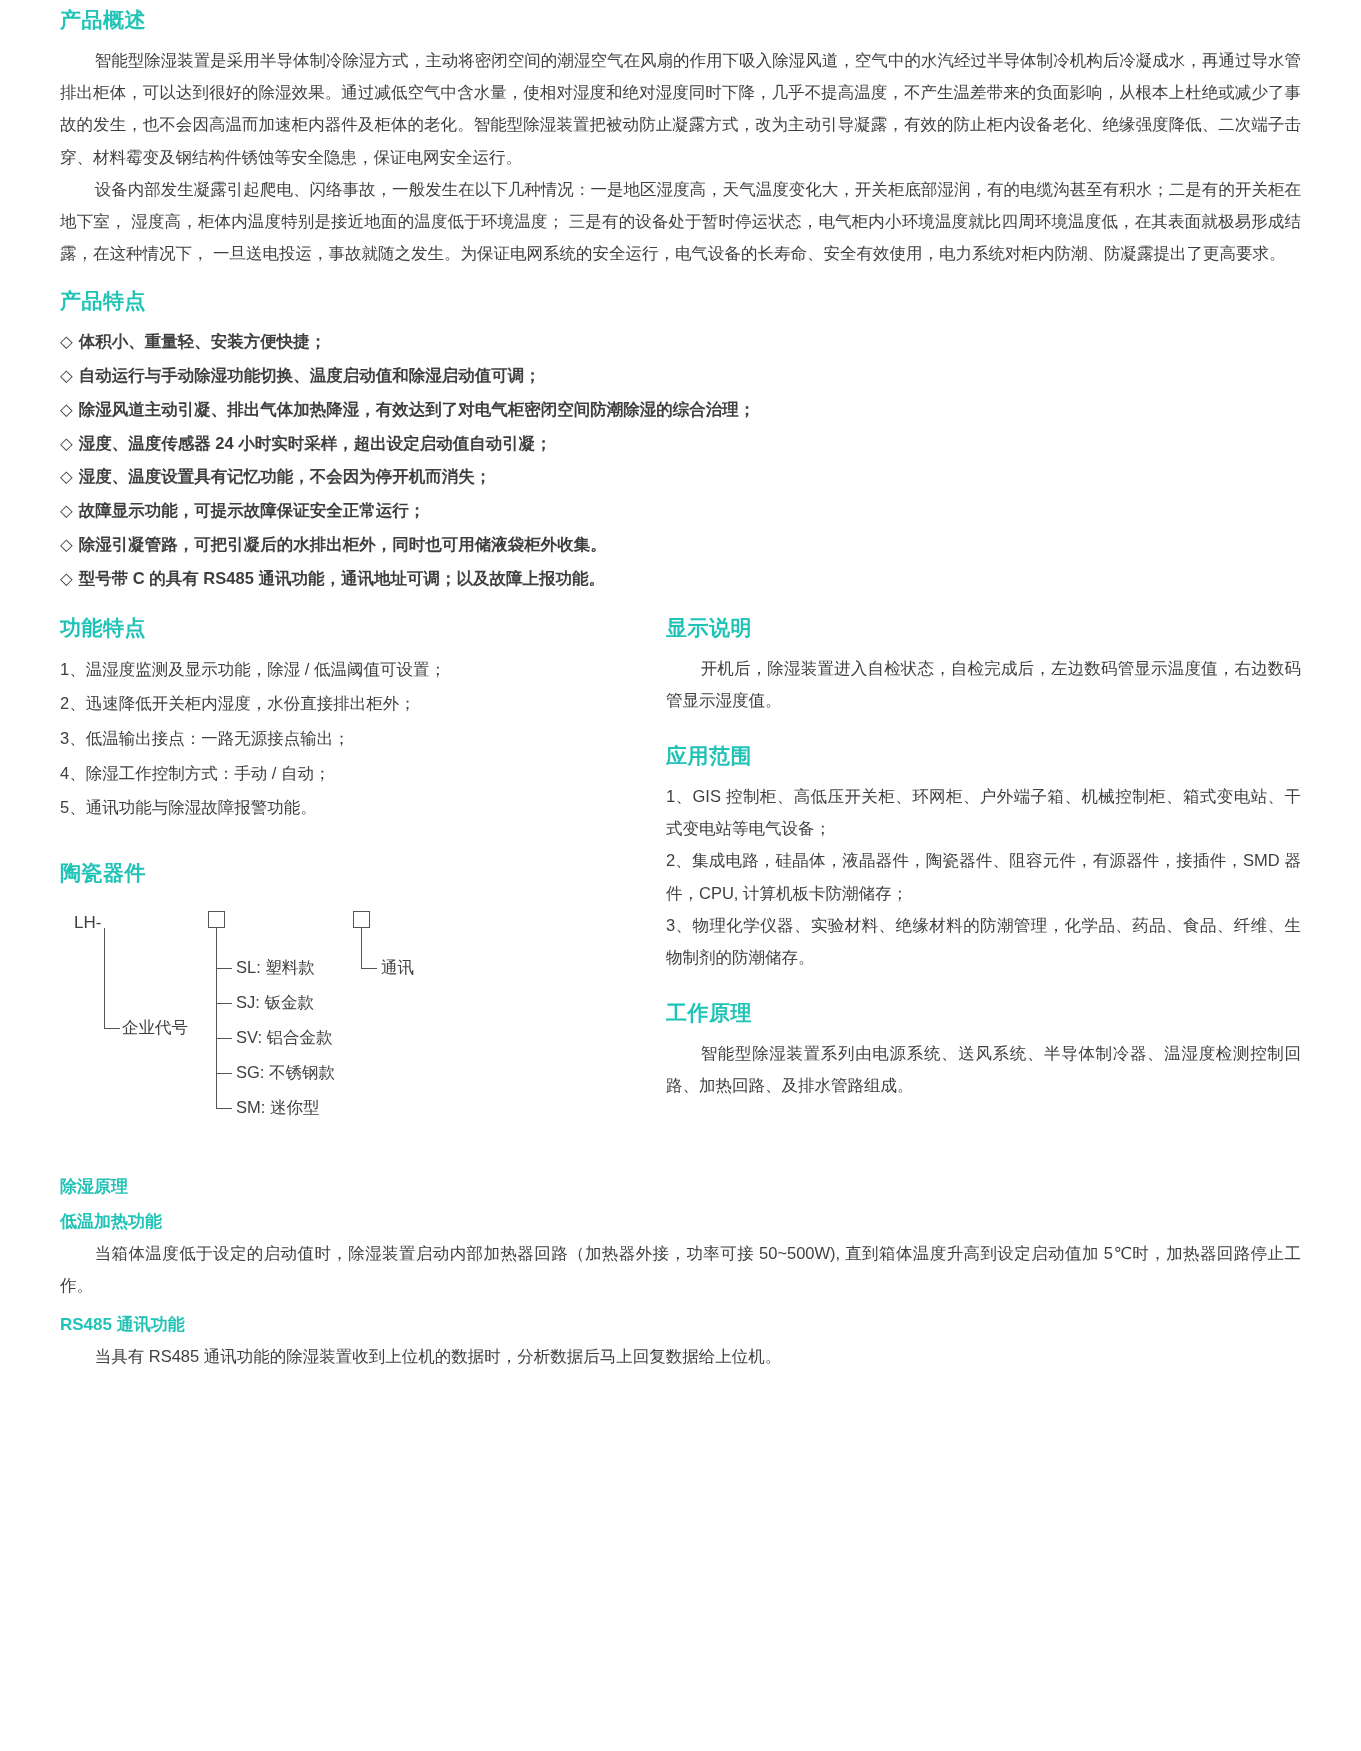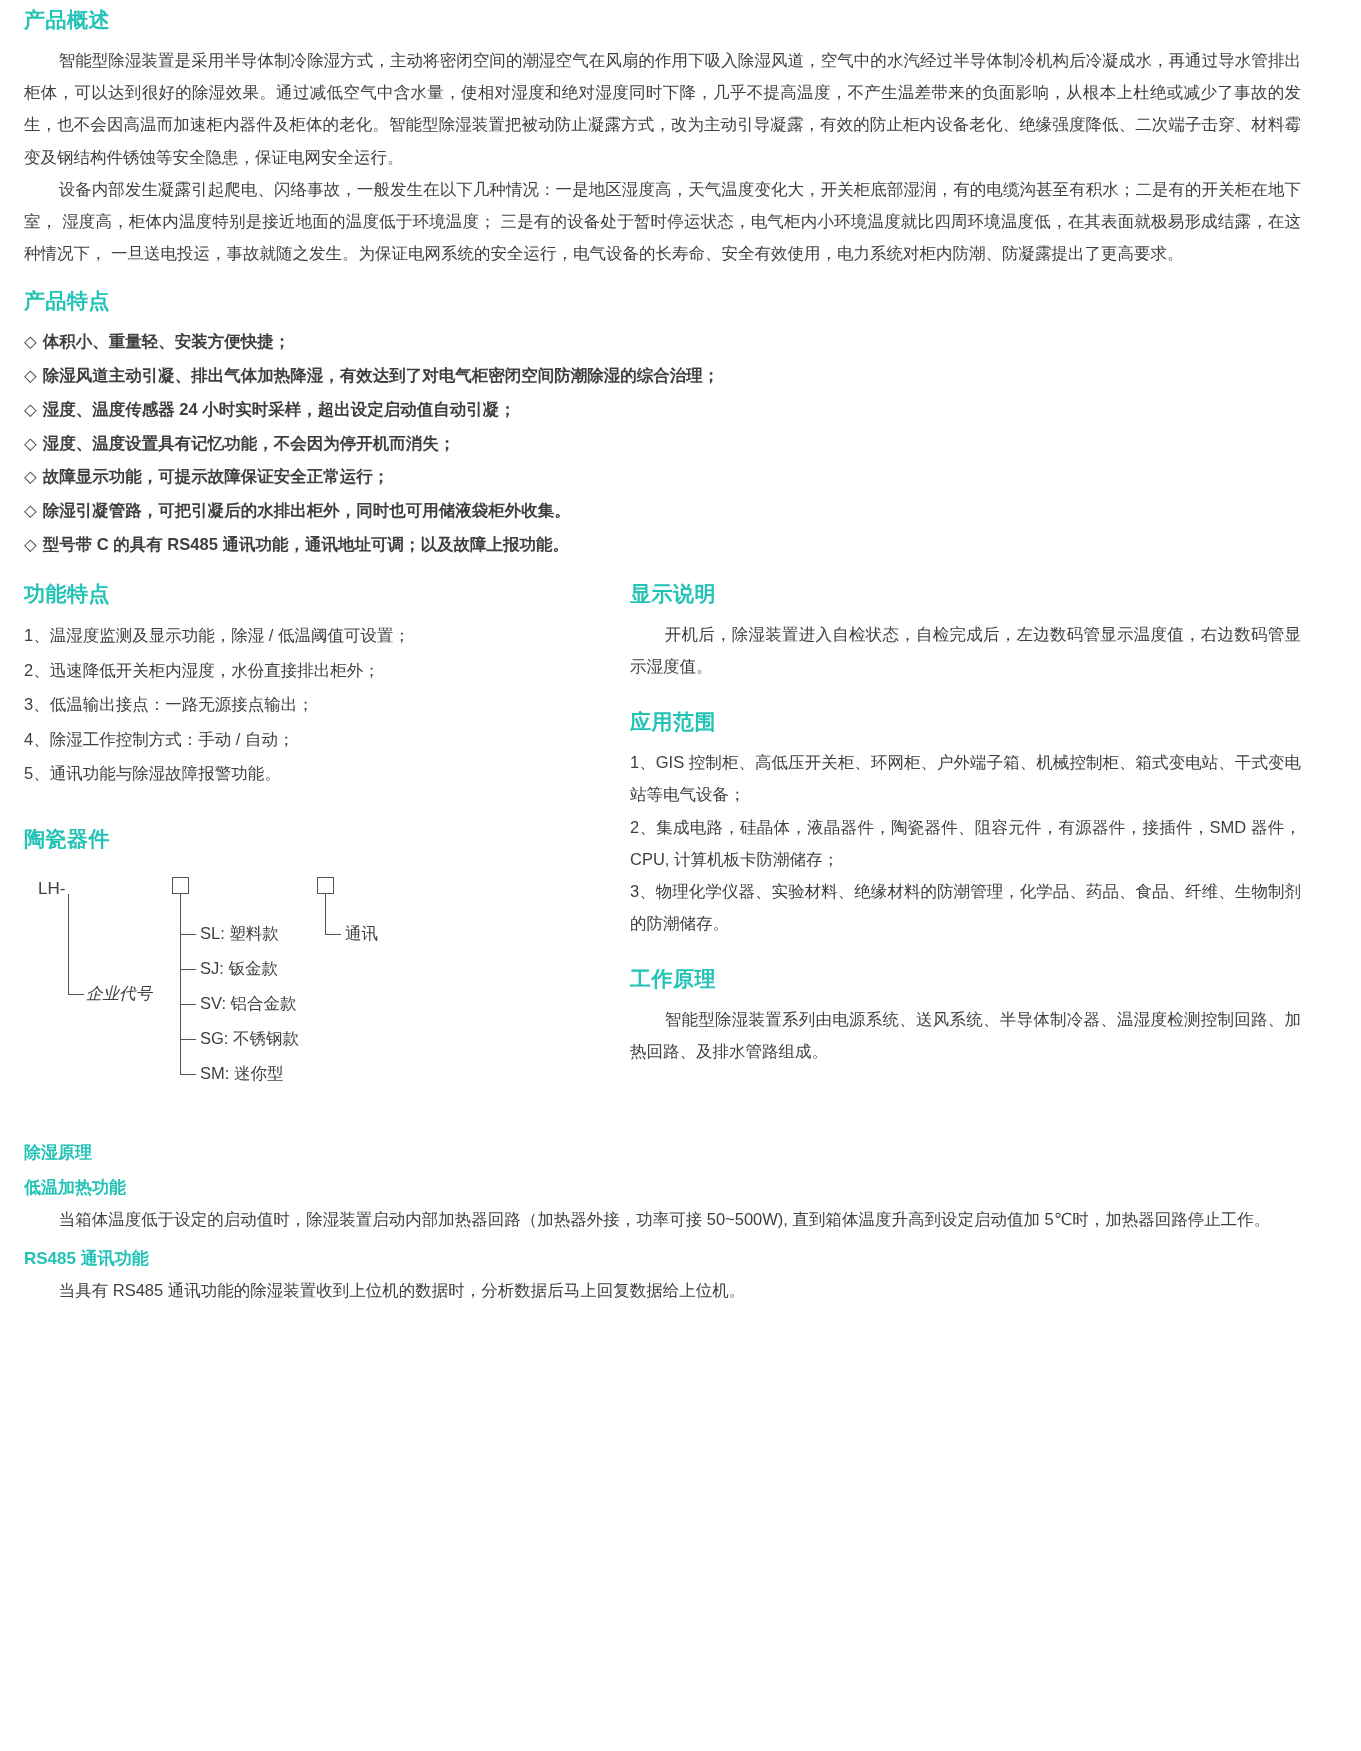--- a/index.html
+++ b/index.html
@@ -11,21 +11,21 @@
     min-height: 1751px;
     background: #ffffff;
     font-family: "Liberation Sans", "DejaVu Sans", sans-serif;
     color: #3b3b3b;
     -webkit-font-smoothing: antialiased;
   }
   .page {
     position: relative;
     width: 1361px;
     min-height: 1751px;
-    padding: 6px 60px 20px 24px;
+    padding: 6px 60px 20px 60px;
     box-sizing: border-box;
   }
   h2.section-title {
     color: #21c3b6;
     font-size: 21px;
     font-weight: bold;
     margin: 0 0 10px 0;
     letter-spacing: 0.5px;
   }
   h3.sub-title {
@@ -124,21 +124,21 @@
   .md-v1 { left: 156px; top: 23px; height: 40px; }
   .md-v2 { left: 301px; top: 23px; height: 40px; }
   .md-v3 { left: 44px; top: 23px; height: 100px; }
   
   .md-hline {
     position: absolute;
     height: 1.4px;
     background: #555;
   }
   .md-h-company { left: 44px; top: 123px; width: 16px; }
-  .md-company-text { position: absolute; left: 62px; top: 112px; font-style: italic; }
+  .md-company-text { position: absolute; left: 62px; top: 112px; }
   
   .md-branch {
     position: absolute;
     left: 156px;
     top: 63px;
     width: 1.4px;
     height: 140px;
     background: #555;
   }
   .md-branch-item {
@@ -183,20 +183,21 @@
   <section class="block">
     <h2 class="section-title">产品概述</h2>
     <p class="para indent">智能型除湿装置是采用半导体制冷除湿方式，主动将密闭空间的潮湿空气在风扇的作用下吸入除湿风道，空气中的水汽经过半导体制冷机构后冷凝成水，再通过导水管排出柜体，可以达到很好的除湿效果。通过减低空气中含水量，使相对湿度和绝对湿度同时下降，几乎不提高温度，不产生温差带来的负面影响，从根本上杜绝或减少了事故的发生，也不会因高温而加速柜内器件及柜体的老化。智能型除湿装置把被动防止凝露方式，改为主动引导凝露，有效的防止柜内设备老化、绝缘强度降低、二次端子击穿、材料霉变及钢结构件锈蚀等安全隐患，保证电网安全运行。</p>
     <p class="para indent">设备内部发生凝露引起爬电、闪络事故，一般发生在以下几种情况：一是地区湿度高，天气温度变化大，开关柜底部湿润，有的电缆沟甚至有积水；二是有的开关柜在地下室， 湿度高，柜体内温度特别是接近地面的温度低于环境温度； 三是有的设备处于暂时停运状态，电气柜内小环境温度就比四周环境温度低，在其表面就极易形成结露，在这种情况下， 一旦送电投运，事故就随之发生。为保证电网系统的安全运行，电气设备的长寿命、安全有效使用，电力系统对柜内防潮、防凝露提出了更高要求。</p>
   </section>
 
   <section class="block">
     <h2 class="section-title">产品特点</h2>
     <ul class="feature-list">
       <li><span class="diamond">◇</span><span>体积小、重量轻、安装方便快捷；</span></li>
+      <li><span class="diamond">◇</span><span>自动运行与手动除湿功能切换、温度启动值和除湿启动值可调；</span></li>
       <li><span class="diamond">◇</span><span>除湿风道主动引凝、排出气体加热降湿，有效达到了对电气柜密闭空间防潮除湿的综合治理；</span></li>
       <li><span class="diamond">◇</span><span>湿度、温度传感器 24 小时实时采样，超出设定启动值自动引凝；</span></li>
       <li><span class="diamond">◇</span><span>湿度、温度设置具有记忆功能，不会因为停开机而消失；</span></li>
       <li><span class="diamond">◇</span><span>故障显示功能，可提示故障保证安全正常运行；</span></li>
       <li><span class="diamond">◇</span><span>除湿引凝管路，可把引凝后的水排出柜外，同时也可用储液袋柜外收集。</span></li>
       <li><span class="diamond">◇</span><span>型号带 C 的具有 RS485 通讯功能，通讯地址可调；以及故障上报功能。</span></li>
     </ul>
   </section>
 
   <div class="cols">

